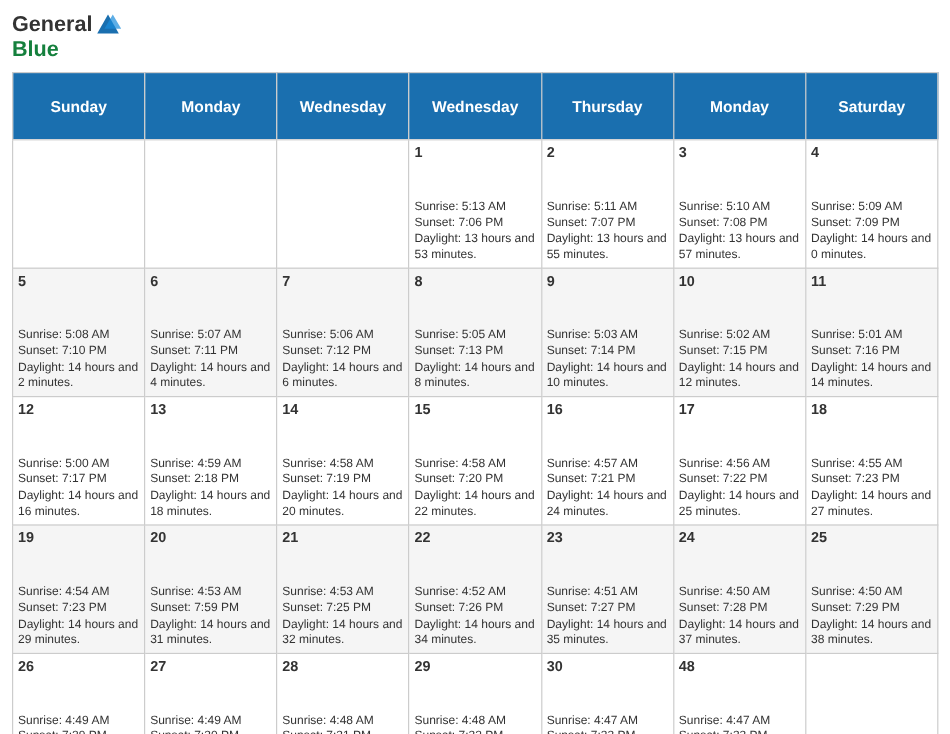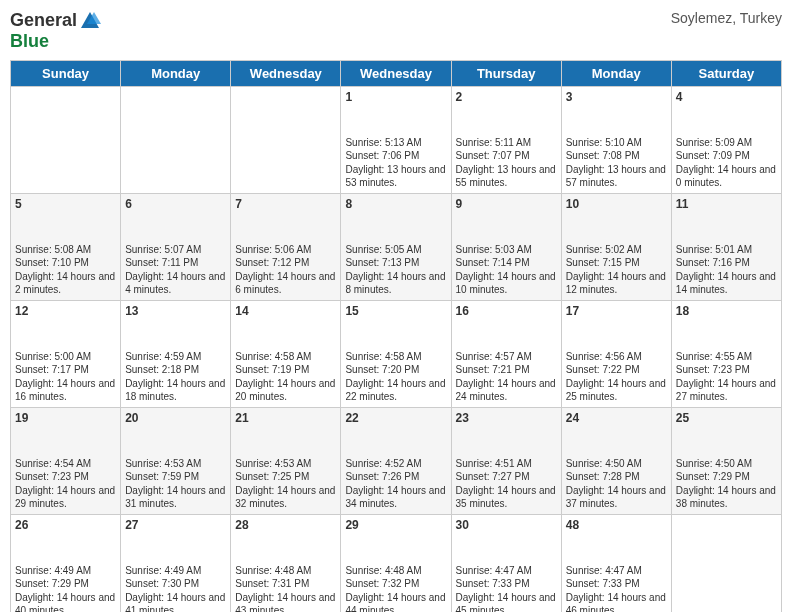--- a/index.html
+++ b/index.html
@@ -51,21 +51,21 @@
     }
     .calendar {
       width: 100%;
       border-collapse: collapse;
       table-layout: fixed;
     }
     .calendar th {
       background: #1a6faf;
       color: #fff;
       text-align: center;
-      padding: 5px 2px;
+      padding: 20px 2px;
       font-size: 13px;
       font-weight: bold;
       border: 1px solid #ccc;
     }
     .calendar td {
       border: 1px solid #ccc;
       vertical-align: top;
       padding: 3px 4px;
       font-size: 9.5px;
       color: #333;
@@ -102,21 +102,20 @@
           <span class="logo-text logo-general">General</span>
           <svg class="logo-icon" viewBox="0 0 22 22">
             <polygon points="11,2 20,18 2,18" fill="#1a6faf"></polygon>
             <polygon points="15,2 22,14 8,14" fill="#1a8cdc" opacity="0.7"></polygon>
           </svg>
         </div>
         <div class="logo-text logo-blue">Blue</div>
       </div>
     </div>
     <div class="title-block">
-      <div class="location-title">Soylemez, Turkey</div>
     </div>
   </div>
 
   <table class="calendar">
     <thead>
       <tr id="thead-row">
           <th>Sunday</th>
           <th>Monday</th>
           <th>Wednesday</th>
           <th>Wednesday</th>

